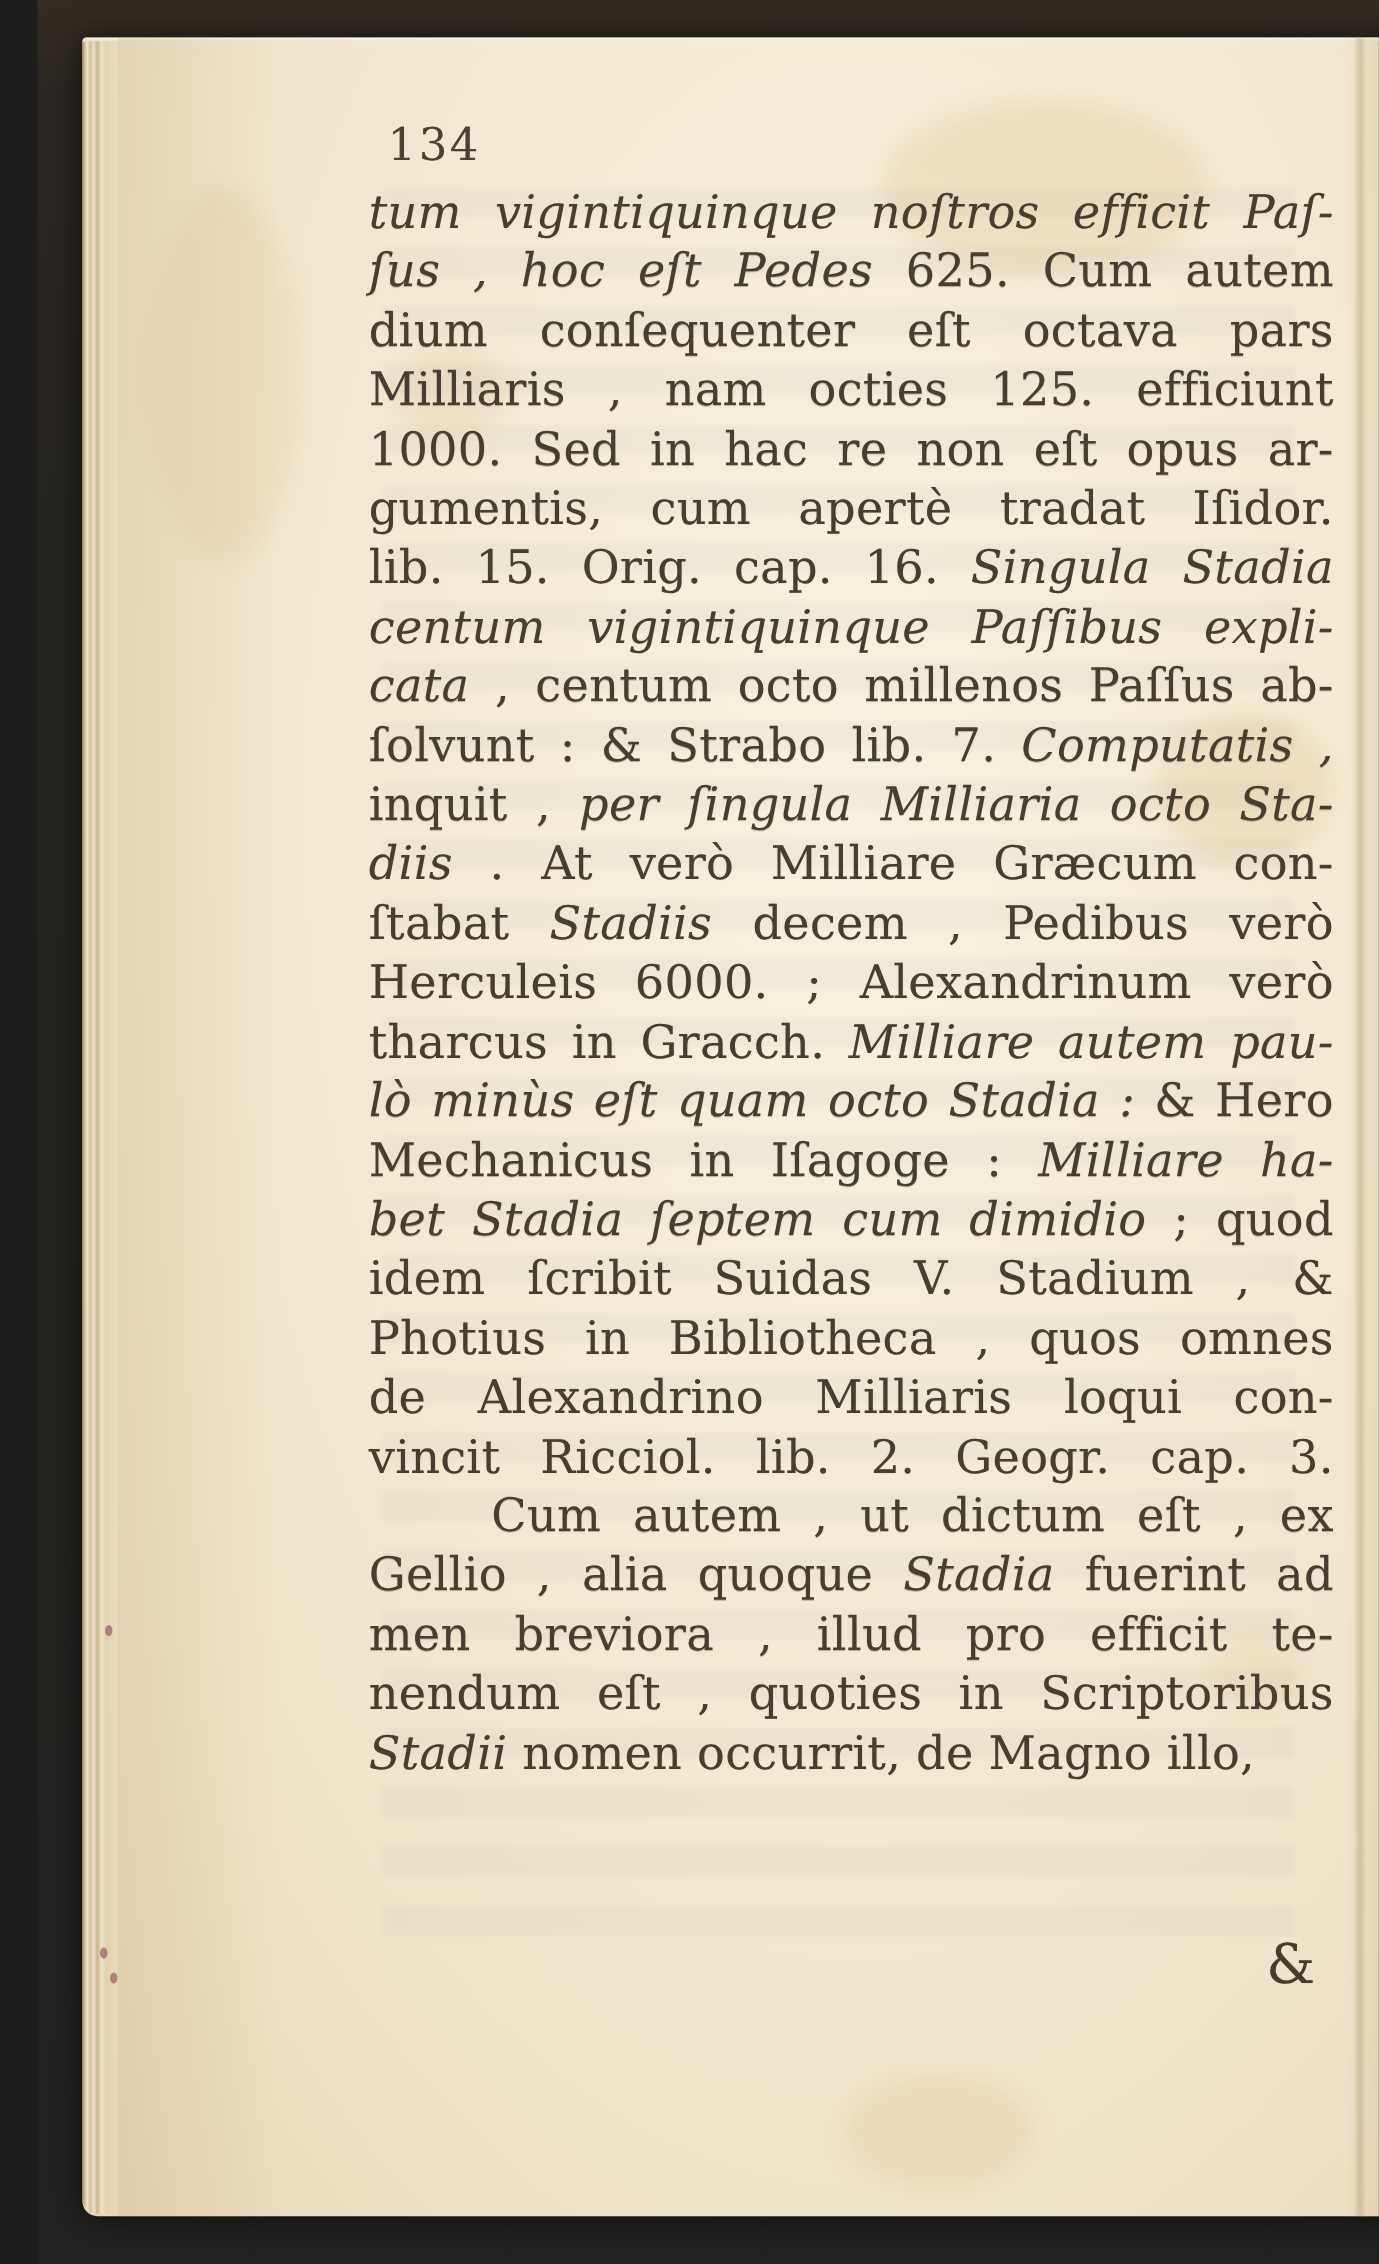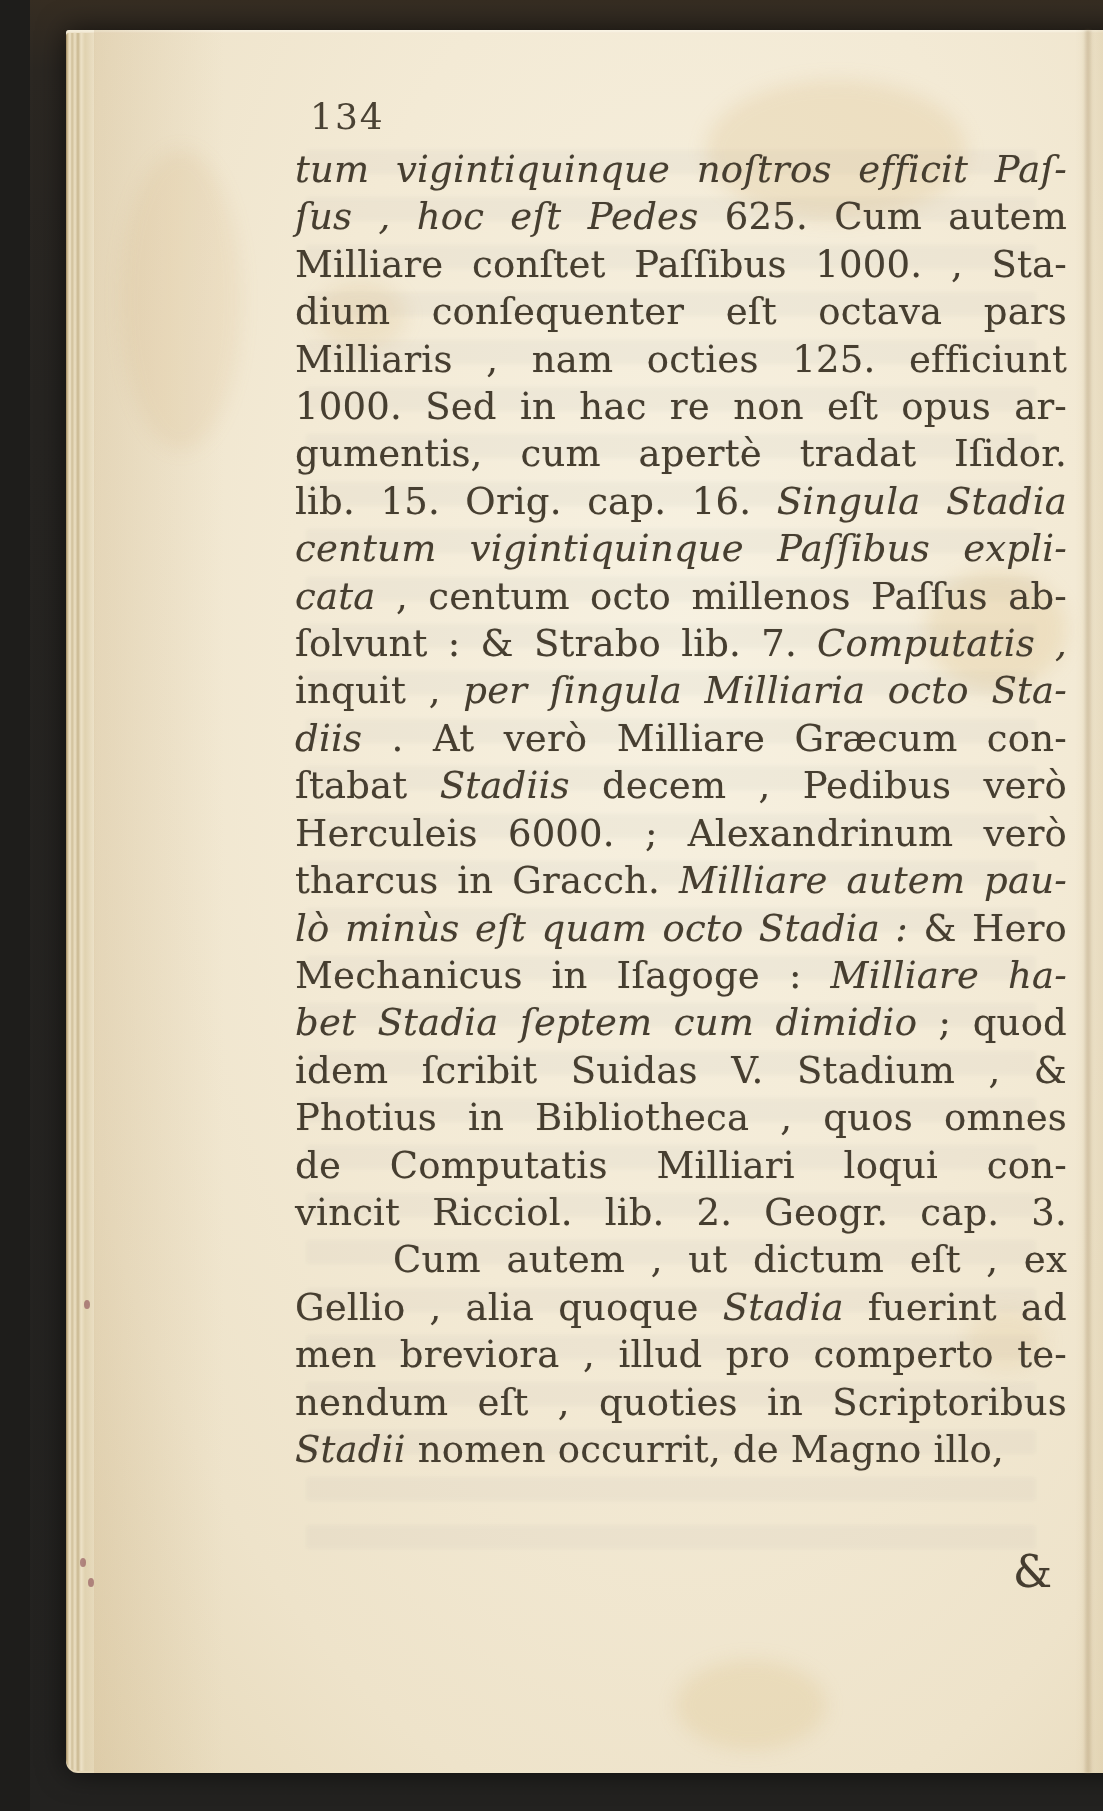--- a/index.html
+++ b/index.html
@@ -52,42 +52,41 @@
     <div class="stain" style="left:55px;top:120px;width:120px;height:300px;background:rgba(195,150,75,.10);"></div>
     <div class="stain" style="left:900px;top:1280px;width:80px;height:60px;background:rgba(210,170,95,.12);"></div>
     <div class="speck" style="left:18px;top:1270px;"></div>
     <div class="speck" style="left:14px;top:1528px;"></div>
     <div class="speck" style="left:22px;top:1548px;"></div>
 
     <div class="page-number">134</div>
     <div class="text-block">
         <div class="line"><span class="it">tum vigintiquinque noſtros efficit Paſ-</span></div>
         <div class="line"><span class="it">ſus , hoc eſt Pedes </span><span>625. Cum autem</span></div>
-        <div class="line"><span>Milliare conſtet Paſſibus 1000. , Sta-</span></div>
         <div class="line"><span>dium conſequenter eſt octava pars</span></div>
         <div class="line"><span>Milliaris , nam octies 125. efficiunt</span></div>
         <div class="line"><span>1000. Sed in hac re non eſt opus ar-</span></div>
         <div class="line"><span>gumentis, cum apertè tradat Iſidor.</span></div>
         <div class="line"><span>lib. 15. Orig. cap. 16. </span><span class="it">Singula Stadia</span></div>
         <div class="line"><span class="it">centum vigintiquinque Paſſibus expli-</span></div>
         <div class="line"><span class="it">cata </span><span>, centum octo millenos Paſſus ab-</span></div>
         <div class="line"><span>ſolvunt : &amp; Strabo lib. 7. </span><span class="it">Computatis ,</span></div>
         <div class="line"><span>inquit , </span><span class="it">per ſingula Milliaria octo Sta-</span></div>
         <div class="line"><span class="it">diis</span><span> . At verò Milliare Græcum con-</span></div>
         <div class="line"><span>ſtabat </span><span class="it">Stadiis </span><span>decem , Pedibus verò</span></div>
         <div class="line"><span>Herculeis 6000. ; Alexandrinum verò</span></div>
         <div class="line"><span>tharcus in Gracch. </span><span class="it">Milliare autem pau-</span></div>
         <div class="line"><span class="it">lò minùs eſt quam octo Stadia : </span><span>&amp; Hero</span></div>
         <div class="line"><span>Mechanicus in Iſagoge : </span><span class="it">Milliare ha-</span></div>
         <div class="line"><span class="it">bet Stadia ſeptem cum dimidio </span><span>; quod</span></div>
         <div class="line"><span>idem ſcribit Suidas V. Stadium , &amp;</span></div>
         <div class="line"><span>Photius in Bibliotheca , quos omnes</span></div>
-        <div class="line"><span>de Computatis Milliari loqui con-</span></div>
+        <div class="line"><span>de Alexandrino Milliaris loqui con-</span></div>
         <div class="line"><span>vincit Ricciol. lib. 2. Geogr. cap. 3.</span></div>
         <div class="line indent"><span>Cum autem , ut dictum eſt , ex</span></div>
         <div class="line"><span>Gellio , alia quoque </span><span class="it">Stadia </span><span>fuerint ad</span></div>
-        <div class="line"><span>men breviora , illud pro comperto te-</span></div>
+        <div class="line"><span>men breviora , illud pro efficit te-</span></div>
         <div class="line"><span>nendum eſt , quoties in Scriptoribus</span></div>
         <div class="line noj"><span class="it">Stadii </span><span>nomen occurrit, de Magno illo,</span></div>
       </div>
     <div class="catchword">&amp;</div>
   </div>
 </div>
 
 </body></html>

